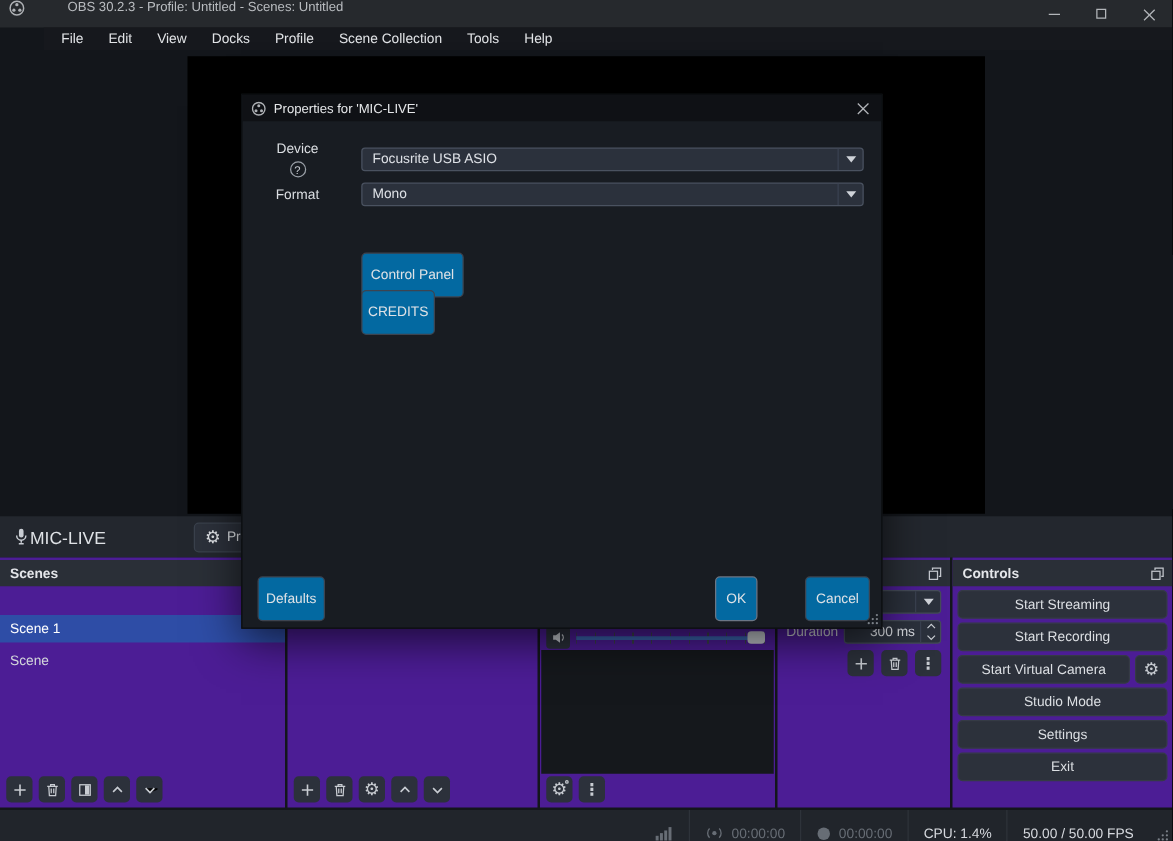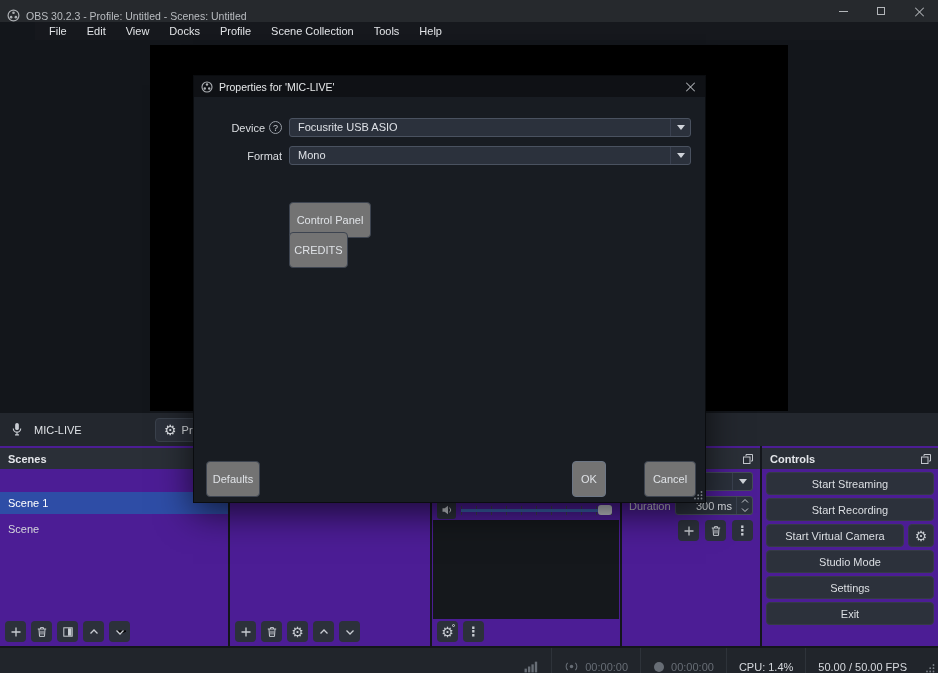--- a/index.html
+++ b/index.html
@@ -1,21 +1,21 @@
 <!DOCTYPE html>
 <html><head>
 <meta charset="utf-8">
 <style>
   * { margin:0; padding:0; box-sizing:border-box; }
   html,body { background:#000; }
   body { font-family:"Liberation Sans","DejaVu Sans",sans-serif; }
   .root { position:relative; width:938px; height:673px; background:#13161b; overflow:hidden; color:#d6d9de; font-size:11px; }
 
   
-  .titlebar { position:absolute; left:0; top:0; width:938px; height:22px; background:#26292d; display:flex; align-items:flex-end; padding-left:7px; }
+  .titlebar { position:absolute; left:0; top:0; width:938px; height:22px; background:#26292d; display:flex; align-items:flex-start; padding-left:7px;gap:28px; }
   .titlebar .title-text { color:#b9bcc0; font-size:10.5px; margin-left:6px; }
   .obs-logo { display:inline-flex; color:#aeb1b5; }
   .win-btns { position:absolute; right:0; top:0; height:22px; display:flex; }
   .win-btn { width:38px; height:22px; display:flex; align-items:center; justify-content:center; color:#b3b6ba; }
   .glyph-min { width:9px; height:1px; background:#b3b6ba; }
   .glyph-max { width:8px; height:8px; border:1px solid #b3b6ba; }
   .glyph-close { position:relative; width:9px; height:9px; }
   .glyph-close::before,.glyph-close::after { content:""; position:absolute; left:4px; top:-1px; width:1px; height:12px; background:#b3b6ba; }
   .glyph-close::before { transform:rotate(45deg); } .glyph-close::after { transform:rotate(-45deg); }
 
@@ -23,21 +23,21 @@
   .menubar { position:absolute; left:0; top:22px; width:938px; height:18px; background:#16181d; display:flex; align-items:center; padding-left:4px;margin-left:35px; }
   .menu-item { padding:0 10px; height:18px; line-height:18px; color:#e2e4e7; font-size:11px; }
 
   
   .main { position:absolute; left:0; top:40px; width:938px; height:373px; background:#13161b; }
   .canvas { position:absolute; left:150px; top:5px; width:638px; height:366px; background:#000; }
 
   
   .band { position:absolute; left:0; top:413px; width:938px; height:33px; background:#23272e; display:flex; align-items:center; }
   .band .mic { color:#c9cdd3; margin-left:10px; display:inline-flex; }
-  .band .src-name { margin-left:10px; color:#dfe2e6; font-size:11px; }
+  .band .src-name { color:#dfe2e6; font-size:14px; }
   .prop-btn { position:absolute; left:155px; top:5px; height:24px; padding:0 12px 0 8px; background:#2c313b; border:1px solid #3a414c; border-radius:4px; display:flex; align-items:center; gap:5px; color:#dfe2e6; }
 
   
   .docks { position:absolute; left:0; top:446px; width:938px; height:200px; display:flex; gap:2px; }
   .dock { position:relative; background:#4c1d95; height:200px; }
   .dock-header { position:absolute; left:0; top:0; right:0; height:21px; background:#2a2f37; display:flex; align-items:center; padding:0 6px 0 8px; font-weight:bold; color:#e4e6ea; }
   .dock-header .float { margin-left:auto; color:#c3c7cd; display:inline-flex; }
   .list-item { position:absolute; left:0; right:0; height:22px; line-height:22px; padding-left:8px; color:#d4d7db; }
   .list-item.sel { background:#2e4da6; color:#fff; }
   .dock-toolbar { position:absolute; left:5px; bottom:4px; display:flex; gap:5px; }
@@ -80,25 +80,25 @@
   .sb-dim { color:#676d75; }
   .sb-bright { color:#d6d9de; }
   .sb-grip { padding:0 3px 0 6px; align-self:flex-end; color:#7a8088; display:flex; }
 
   
   .dialog { position:absolute; left:193px; top:75px; width:513px; height:428px; background:#181c22; border:1px solid #0a0c0f; box-shadow:0 10px 34px rgba(0,0,0,.65); z-index:50; }
   .dlg-title { position:absolute; left:0; top:0; right:0; height:21px; background:#0f1115; display:flex; align-items:center; padding:0 7px; color:#e6e8ea; }
   .dlg-title .ttl { margin-left:6px; font-size:10.5px; }
   .dlg-close { position:absolute; right:0; top:0; width:30px; height:21px; display:flex; align-items:center; justify-content:center; color:#c6c9cd; }
   .frow { position:absolute; left:0; right:0; height:19px; display:flex; align-items:center; }
-  .flabel { width:88px; text-align:right; color:#dcdfe3; display:flex; align-items:center; justify-content:flex-end; gap:4px; }
+  .flabel { width:88px; text-align:right; color:#dcdfe3; display:flex; align-items:center; justify-content:flex-end; gap:4px;flex-direction:column; }
   .help { display:inline-flex; width:13px; height:13px; border:1px solid #9aa0a8; border-radius:50%; color:#c8ccd2; font-size:9px; align-items:center; justify-content:center; flex:0 0 auto; }
   .help::after { content:"?"; }
   .combo { position:relative; margin-left:7px; width:402px; height:19px; background:#2b313c; border:1px solid #4a5260; border-radius:3px; color:#dee1e6; line-height:17px; padding-left:8px; }
-  .dlg-btn { background:#737373; border:1px solid #3d4450; border-radius:4px; color:#dfe2e6; display:flex; align-items:center; justify-content:center; position:absolute; height:36px; }
+  .dlg-btn { background:#0369a1; border:1px solid #3d4450; border-radius:4px; color:#dfe2e6; display:flex; align-items:center; justify-content:center; position:absolute; height:36px; }
   .dlg-grip { position:absolute; right:2px; bottom:2px; color:#7a8088; display:flex; }
 
   svg { shape-rendering:geometricPrecision; }
 </style>
 </head>
 <body>
 
 <div class="root">
 
   <div class="titlebar">

